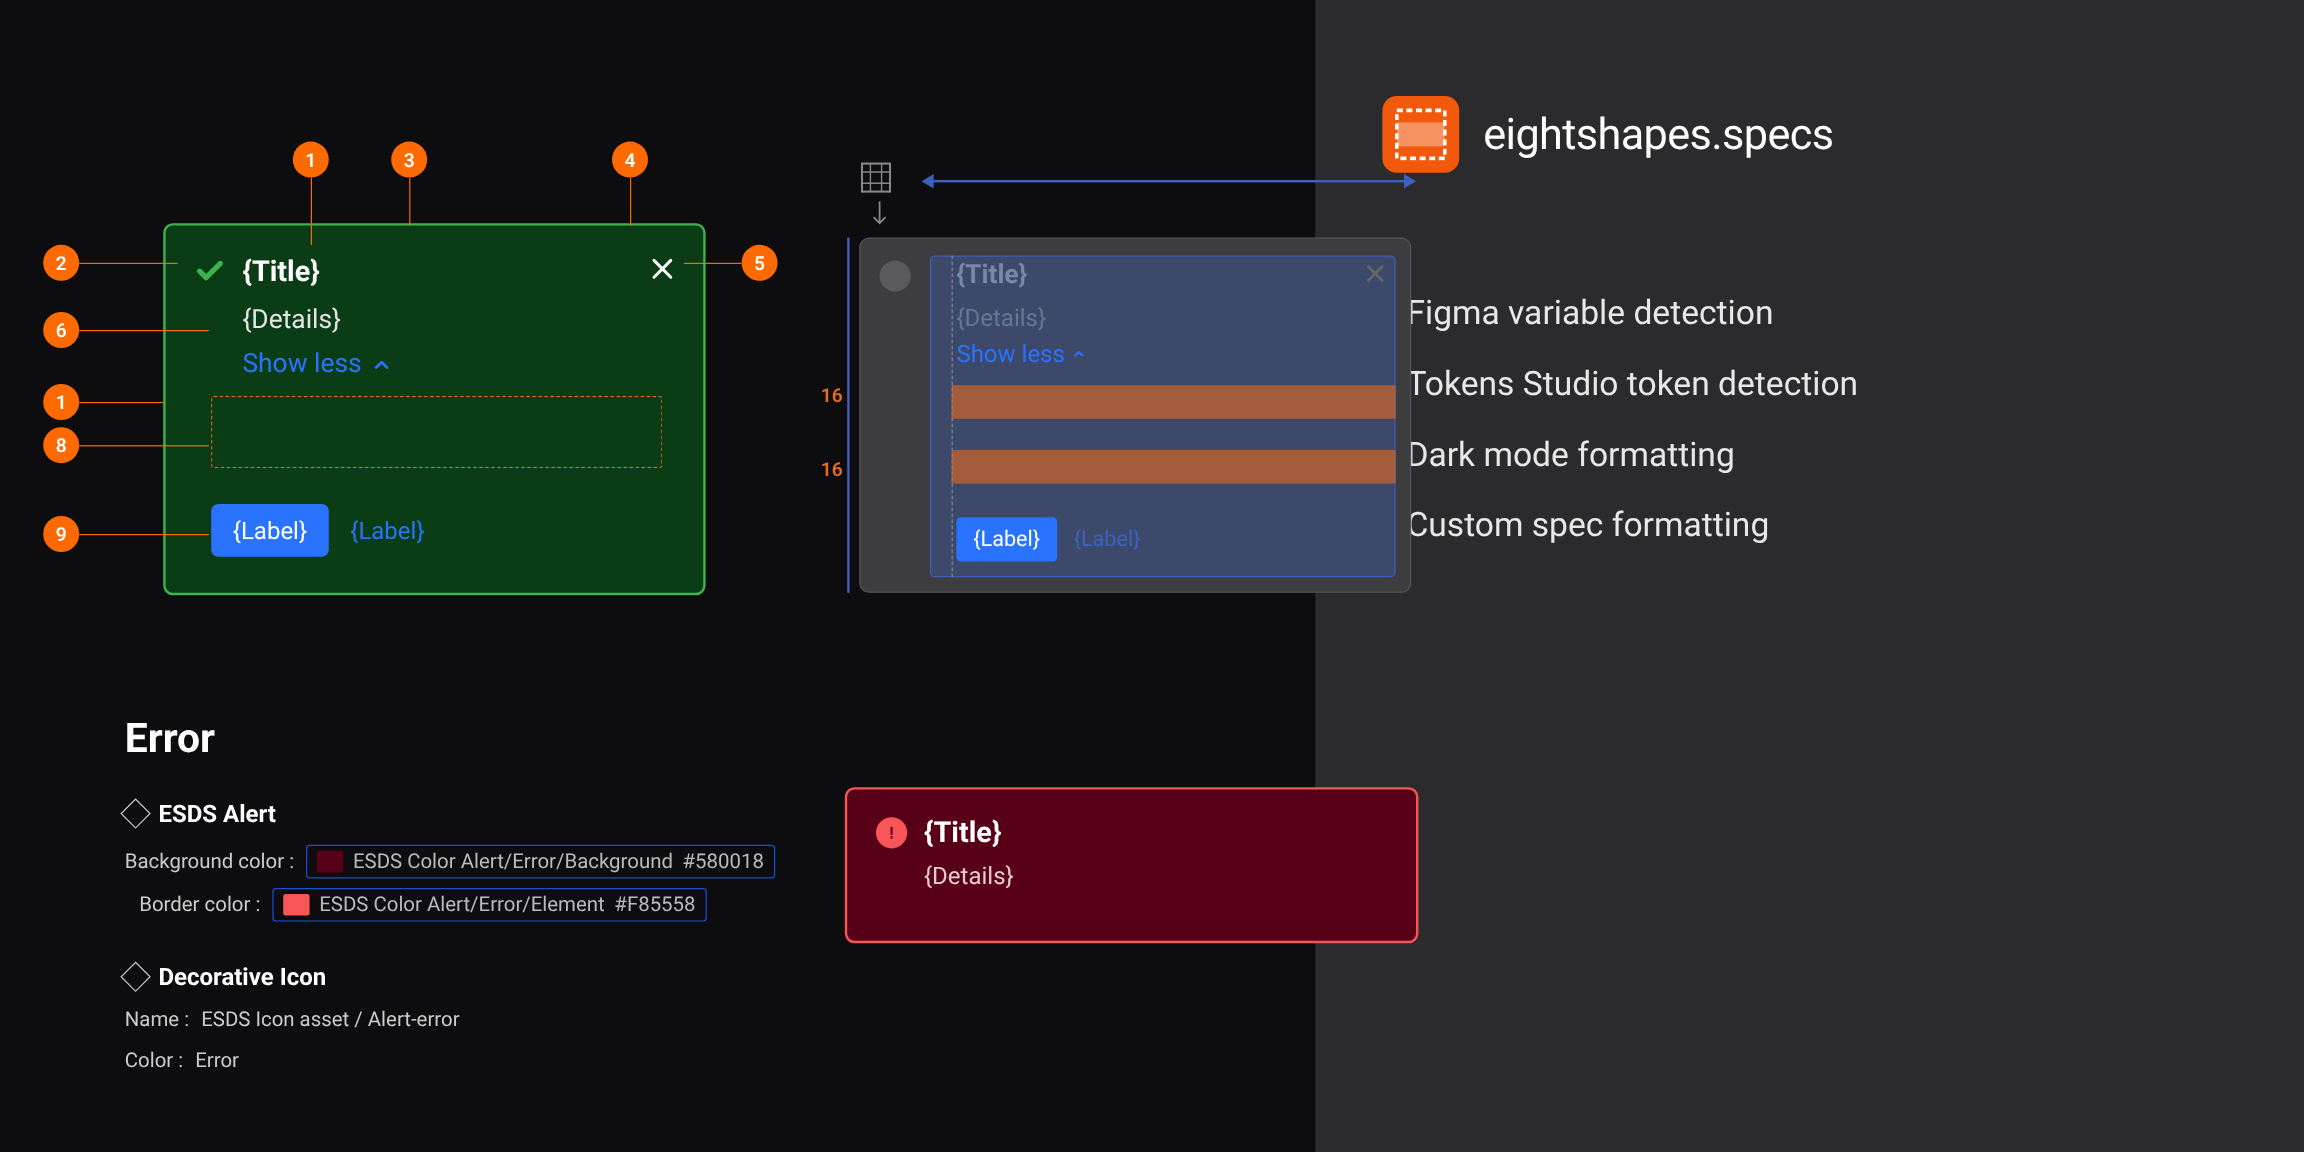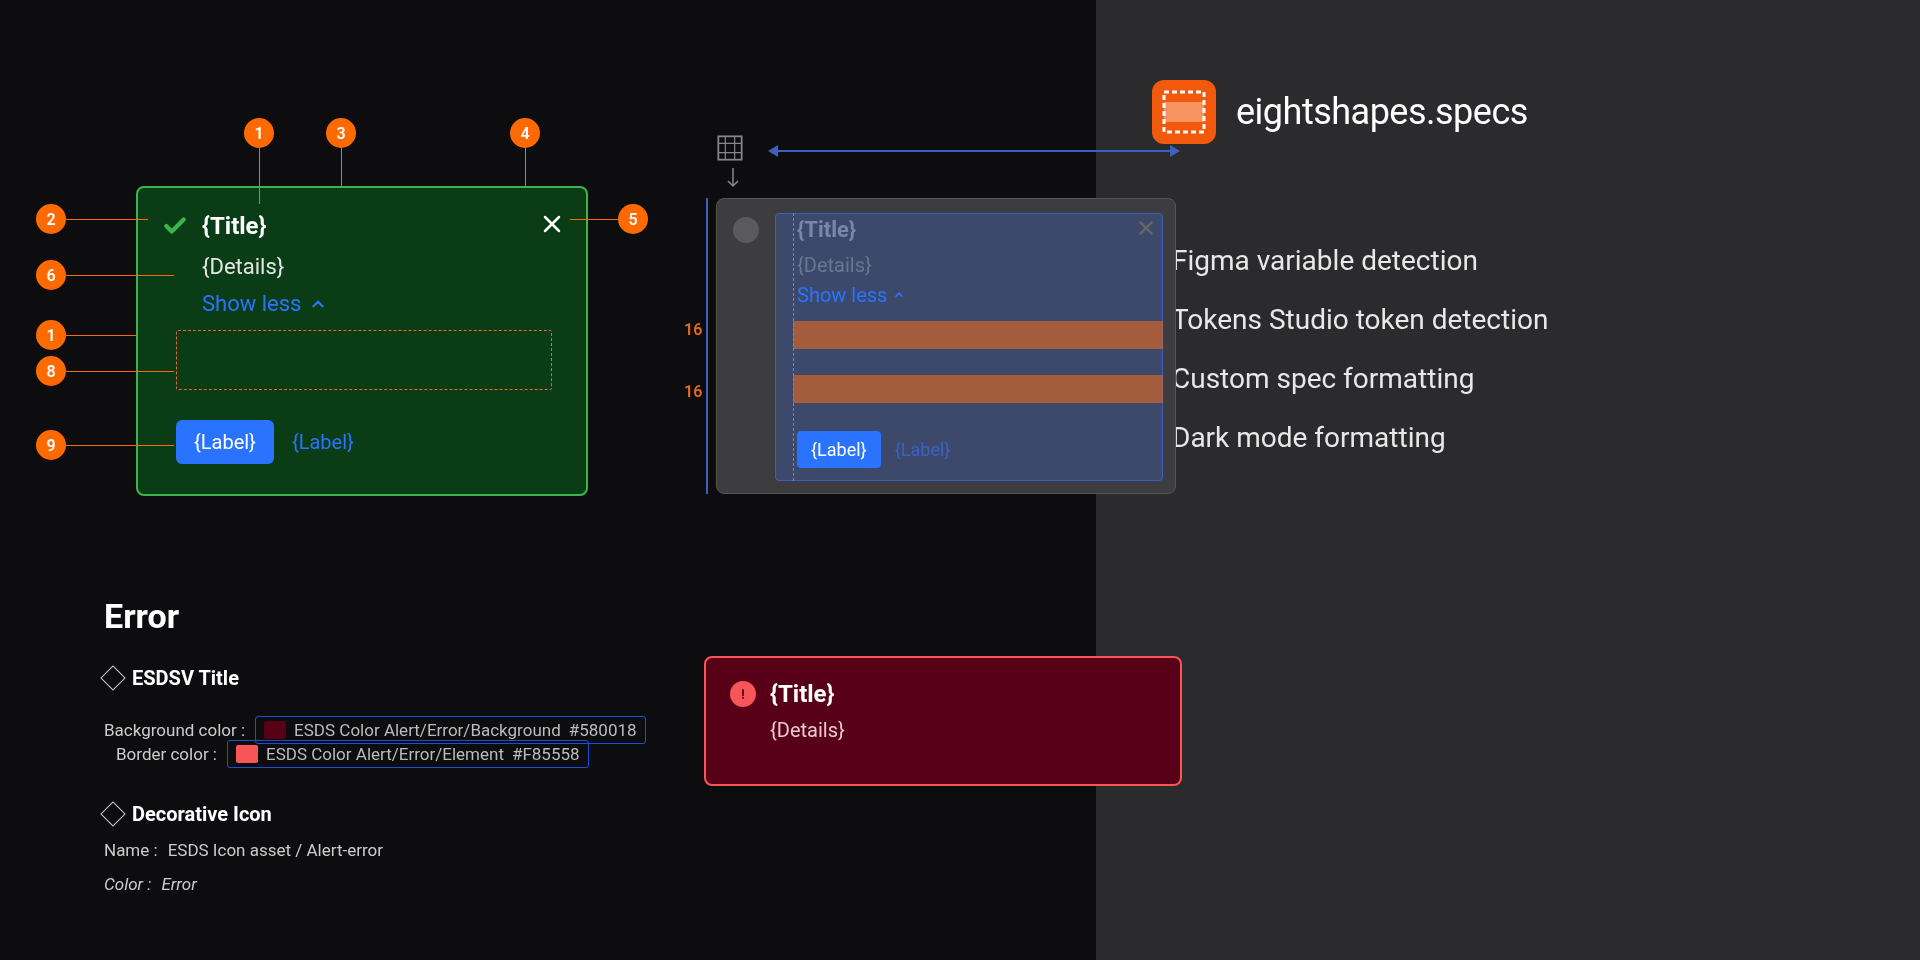--- a/index.html
+++ b/index.html
@@ -61,24 +61,24 @@
 
   
   .error-heading { position: absolute; left: 104px; top: 596px; font-size: 34px; font-weight: 700; }
   .subhead { display: flex; align-items: center; gap: 10px; font-size: 20px; font-weight: 700; }
   .diamond { width: 18px; height: 18px; border: 1.5px solid #ccc; transform: rotate(45deg); }
   .sub1 { position: absolute; left: 104px; top: 666px; }
   .sub2 { position: absolute; left: 104px; top: 802px; }
   .kv-row { position: absolute; font-size: 17px; color: #ccc; display: flex; align-items: center; gap: 10px; }
   .swatch { width: 22px; height: 18px; border-radius: 2px; }
   .token-chip { border: 1px solid #1d4ed8; border-radius: 3px; padding: 3px 8px; display: flex; align-items: center; gap: 8px; color: #bbb; }
-  .kv-bg { left: 104px; top: 704px; margin-top: 12px; }
+  .kv-bg { left: 104px; top: 704px; }
   .kv-border { left: 116px; top: 740px; }
   .kv-name { left: 104px; top: 840px; }
-  .kv-color { left: 104px; top: 874px; font-style: italic; }
+  .kv-color { left: 104px; top: 874px; }
 
   
   .red-card { position: absolute; left: 704px; top: 656px; width: 478px; height: 130px; background: #580018; border: 2px solid #f85558; border-radius: 8px; padding: 22px 24px; }
   .red-card .row1 { display: flex; align-items: center; gap: 14px; }
   .alert-circle { width: 26px; height: 26px; border-radius: 50%; background: #f85558; display: flex; align-items: center; justify-content: center; }
   .red-details { margin-left: 40px; margin-top: 10px; font-size: 20px; color: #e8c9cf; }
 </style>
 </head>
 <body>
 
@@ -90,22 +90,22 @@
         <svg width="44" height="44" viewBox="0 0 44 44">
             <rect x="2" y="2" width="40" height="40" fill="none" stroke="#fff" stroke-width="3" stroke-dasharray="5 3"></rect>
             <rect x="2" y="12" width="40" height="20" fill="#fff" opacity="0.35"></rect>
           </svg>
       </div>
       <div class="brand-title">eightshapes.specs</div>
     </div>
     <div class="promo-list">
       <div class="promo-item">Figma variable detection</div>
       <div class="promo-item">Tokens Studio token detection</div>
+      <div class="promo-item">Dark mode formatting</div>
       <div class="promo-item">Custom spec formatting</div>
-      <div class="promo-item">Dark mode formatting</div>
     </div>
   </div>
 
   <div class="green-card">
     <div class="row1">
       <svg class="check" viewBox="0 0 24 24">
           <path d="M4 12l5 5L20 6" stroke="#3db34e" stroke-width="4" fill="none" stroke-linecap="round" stroke-linejoin="round"></path>
         </svg>
       <span class="title-text">{Title}</span>
     </div>
@@ -187,21 +187,21 @@
       <div class="grey-btn-ghost">{Label}</div>
     </div>
   </div>
   <div class="spacer-label sl1">16</div>
   <div class="spacer-label sl2">16</div>
 
   <div class="error-heading">Error</div>
 
   <div class="subhead sub1">
     <div class="diamond"></div>
-    <span>ESDSV Title</span>
+    <span>ESDS Alert</span>
   </div>
 
   <div class="kv-row kv-bg">
     <span>Background color :</span>
     <span class="token-chip">
       <span class="swatch" style="background:#580018"></span>
       <span>ESDS Color Alert/Error/Background</span>
       <span>#580018</span>
     </span>
   </div>

